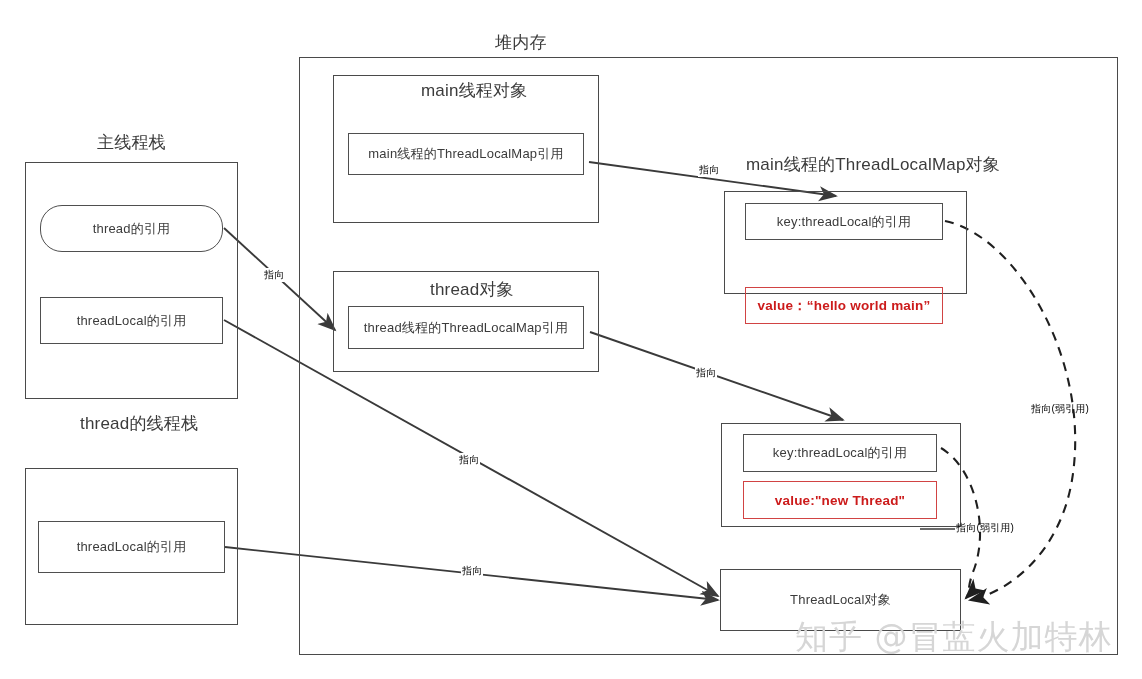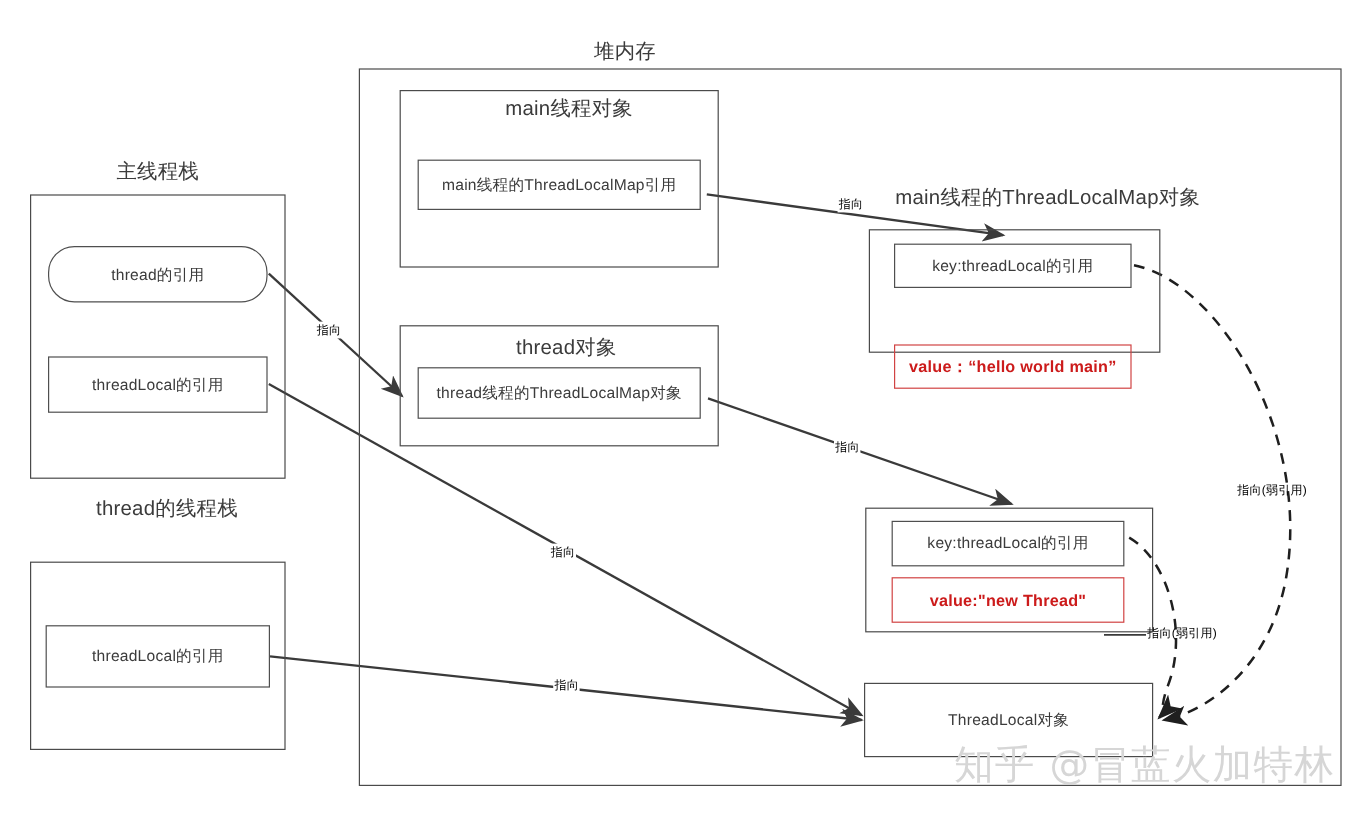--- a/index.html
+++ b/index.html
@@ -119,21 +119,21 @@
 
   <div class="box outer-box" style="left:333px; top:75px; width:266px; height:148px;"></div>
   <div class="caption" style="left:421px; top:79px;">main线程对象</div>
   <div class="box inner-box" style="left:348px; top:133px; width:236px; height:42px;">
     <span class="box-label">main线程的ThreadLocalMap引用</span>
   </div>
 
   <div class="box outer-box" style="left:333px; top:271px; width:266px; height:101px;"></div>
   <div class="caption" style="left:430px; top:278px;">thread对象</div>
   <div class="box inner-box" style="left:348px; top:306px; width:236px; height:43px;">
-    <span class="box-label">thread线程的ThreadLocalMap对象</span>
+    <span class="box-label">thread线程的ThreadLocalMap引用</span>
   </div>
 
   <div class="caption" style="left:746px; top:153px;">main线程的ThreadLocalMap对象</div>
   <div class="box outer-box" style="left:724px; top:191px; width:243px; height:103px;"></div>
   <div class="box inner-box" style="left:745px; top:203px; width:198px; height:37px;">
     <span class="box-label">key:threadLocal的引用</span>
   </div>
   <div class="box red-box" style="left:745px; top:250px; width:198px; height:37px;margin-top:37px;">
     <span class="box-label value-text">value：“hello world main”</span>
   </div>

